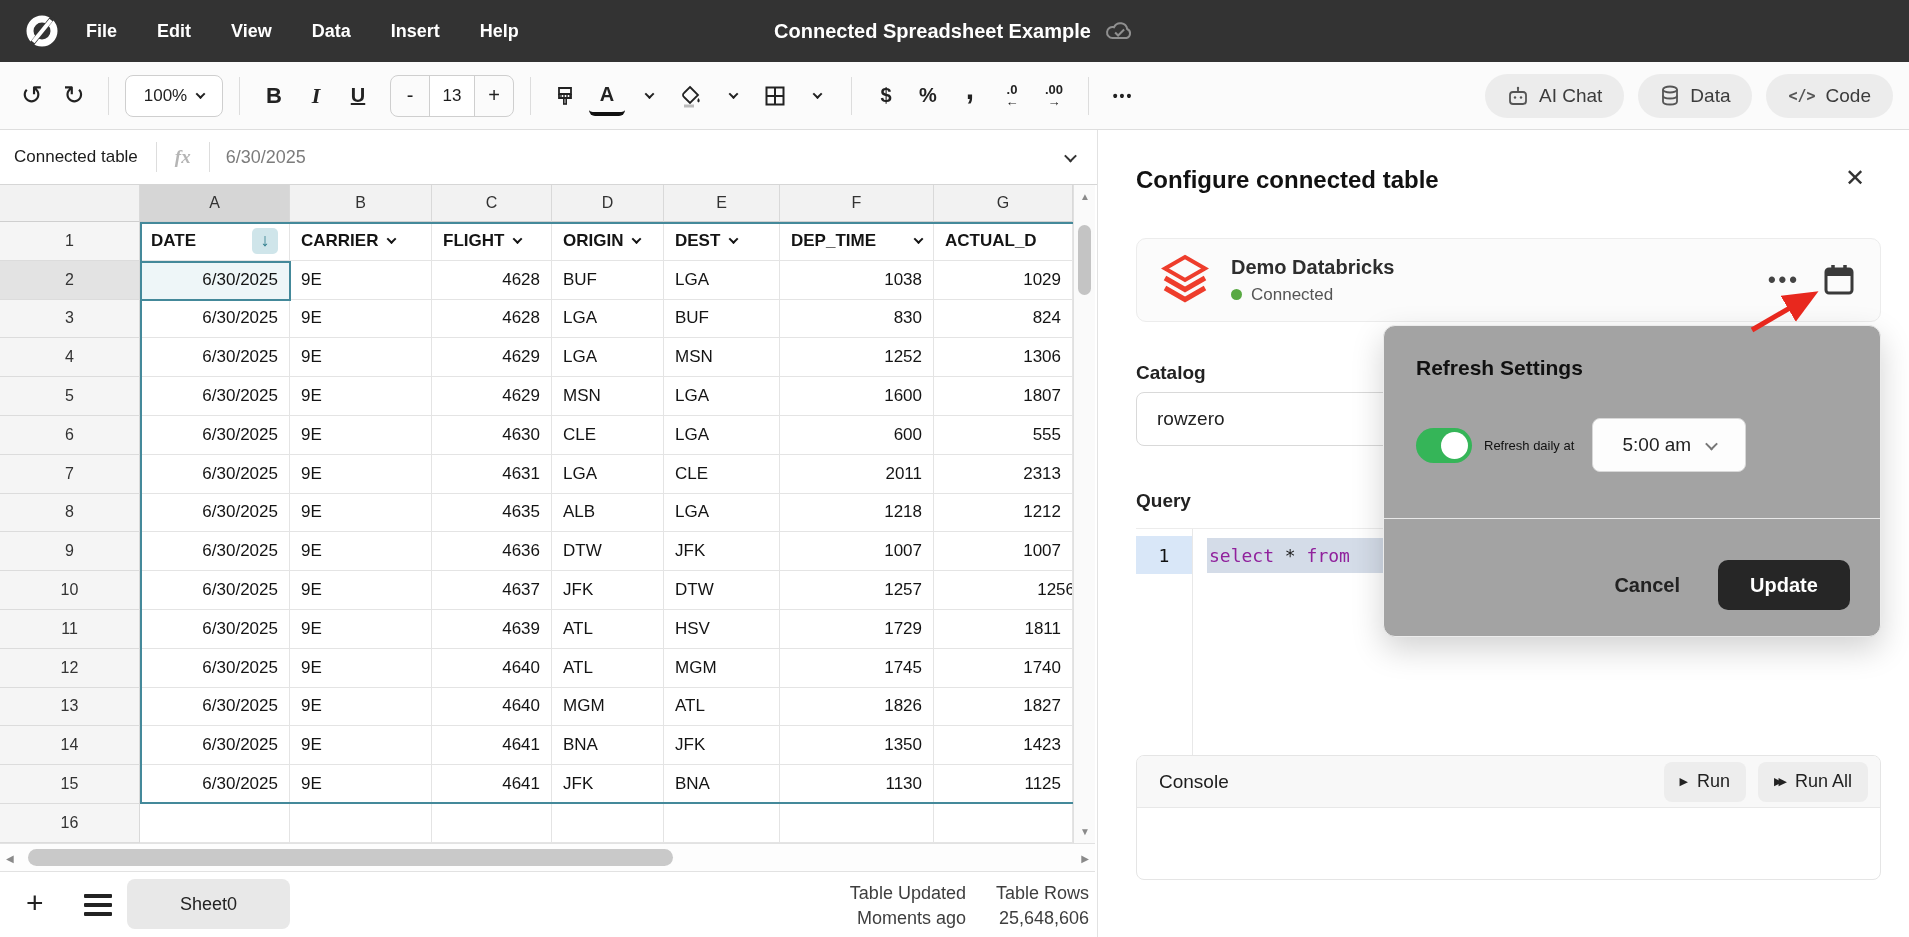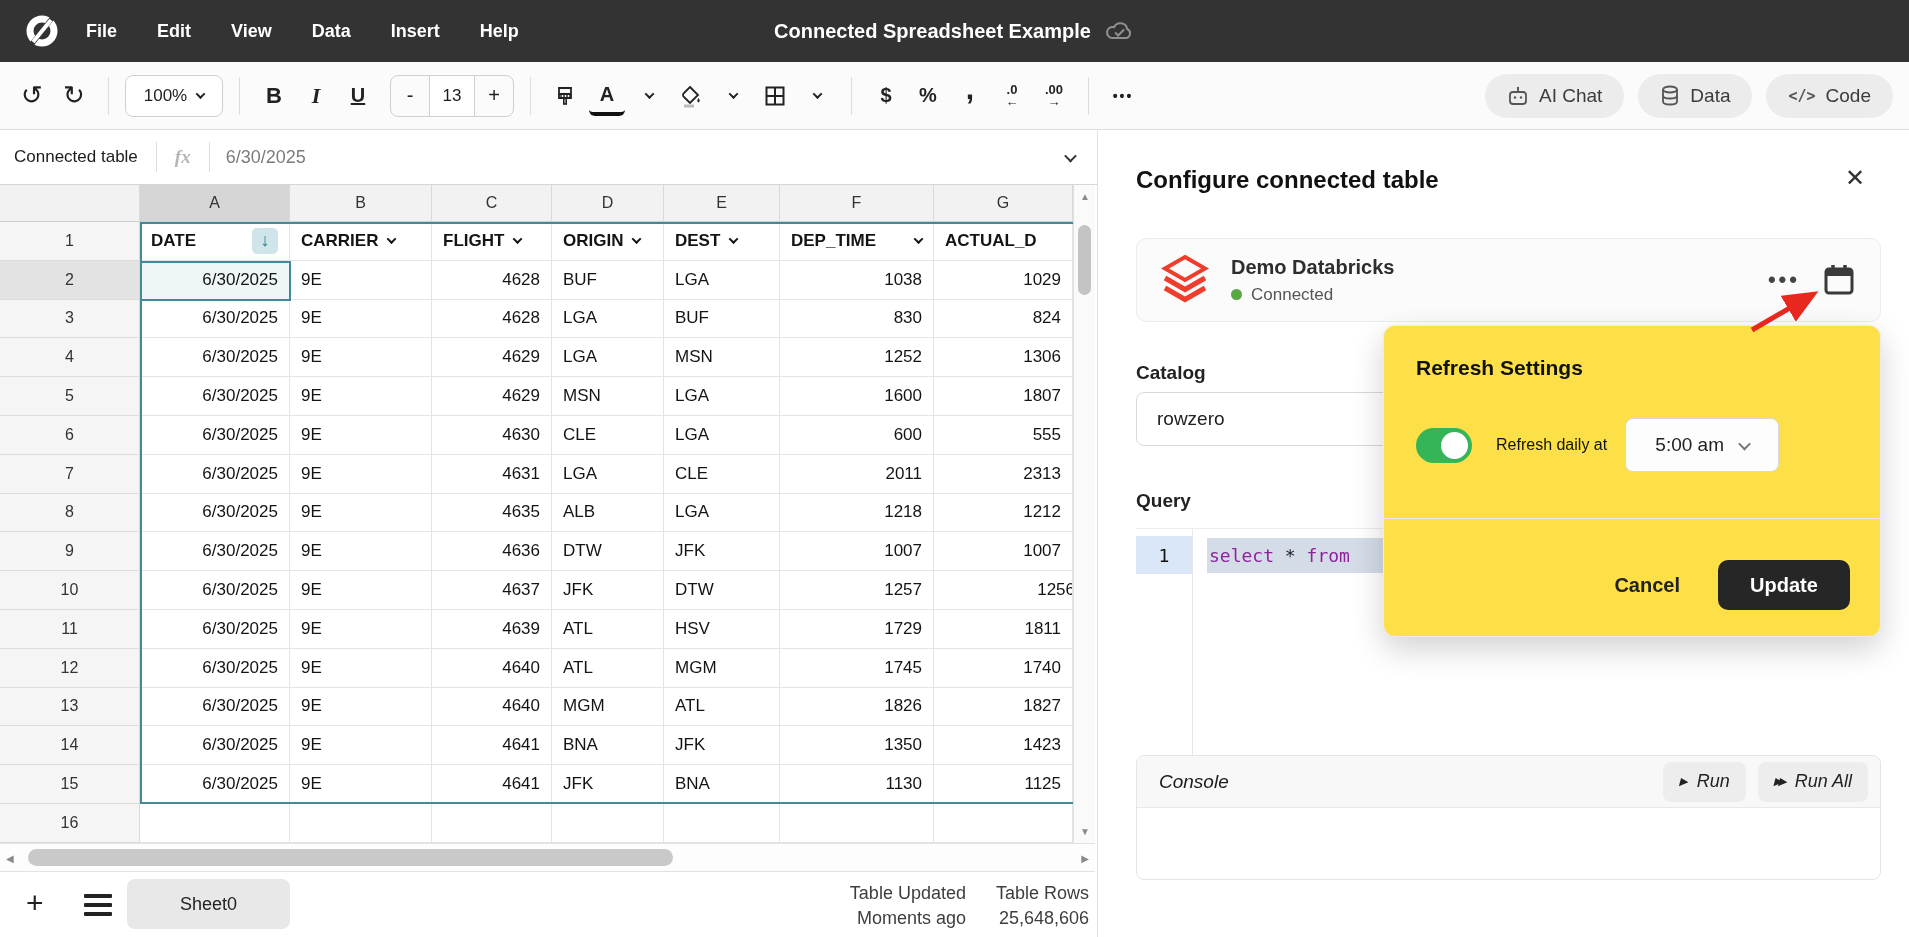--- a/index.html
+++ b/index.html
@@ -121,37 +121,37 @@
   .gutter { position:absolute; left:0; top:0; width:57px; height:227px; border-right:1px solid #e8e8e8; }
   .gut-line { margin-top:7px; height:38px; background:#d9e7f8; display:flex; align-items:center;
               justify-content:center; font-family:"DejaVu Sans Mono",monospace; font-size:18px; color:#111; }
   .code-line { position:absolute; left:57px; top:7px; height:38px; display:flex; align-items:center; padding-left:14px; }
   .code-sel { background:#d4dce8; white-space:pre; font-family:"DejaVu Sans Mono",monospace;
               font-size:18px; min-width:178px; padding:7px 0 7px 2px; }
   .kw { color:#90219c; }
   .console-box { position:absolute; left:38px; top:625px; width:745px; height:125px; border:1px solid #e5e5e5;
                  border-radius:8px; overflow:hidden; }
   .console-head { height:52px; background:#f8f8f8; border-bottom:1px solid #e8e8e8; display:flex;
-                  align-items:center; padding:0 12px 0 22px; font-size:19px; color:#1c1c1c;font-style:italic; }
+                  align-items:center; padding:0 12px 0 22px; font-size:19px; color:#1c1c1c; }
   .run-btn { height:40px; border-radius:8px; background:#ededed; display:flex; align-items:center; gap:9px;
              padding:0 16px; font-size:18px; color:#222; margin-left:12px; }
   .run-btn:first-of-type { margin-left:auto; }
   .tri { font-size:11px; }
   .tri2 { font-size:11px; letter-spacing:-4px; margin-right:3px; }
   .console-out { height:73px; display:flex; align-items:center; padding-left:22px;
                  font-family:"DejaVu Sans Mono",monospace; font-size:18px; color:#1a1a1a; }
 
   
-  .popover { position:absolute; left:1383px; top:325px; width:498px; height:312px; background:#fde047;
+  .popover { position:absolute; left:1383px; top:325px; width:498px; height:312px; background:#a3a3a3;
              border:1px solid #ececec; border-radius:12px; box-shadow:0 12px 32px rgba(0,0,0,.18); z-index:50; }
   .pop-title { position:absolute; left:32px; top:30px; font-size:21px; font-weight:700; color:#111; }
   .pop-row { position:absolute; left:32px; top:92px; right:32px; display:flex; align-items:center; }
   .toggle { width:56px; height:35px; border-radius:18px; background:#35b558; position:relative; flex:0 0 auto; }
   .toggle .knob { position:absolute; right:4px; top:4px; width:27px; height:27px; border-radius:50%; background:#fff; }
-  .pop-label { font-size:16px; color:#111; margin-left:24px; white-space:nowrap; }
+  .pop-label { font-size:13px; color:#111; margin-left:12px; white-space:nowrap; }
   .time-select { margin-left:18px; width:154px; height:54px; border:1px solid #d8d8d8; border-radius:8px;
                  background:#fdfdfd; display:flex; align-items:center; justify-content:center; gap:16px;
                  font-size:19px; color:#222; }
   .pop-div { position:absolute; left:0; right:0; top:192px; height:1px; background:#e8e8e8; }
   .pop-footer { position:absolute; right:30px; bottom:26px; display:flex; align-items:center; gap:38px; }
   .cancel-btn { font-size:20px; font-weight:600; color:#222; }
   .update-btn { width:132px; height:50px; background:#262626; border-radius:10px; color:#fff;
                 font-size:20px; font-weight:700; display:flex; align-items:center; justify-content:center; }
 
   .arrow-annot { position:absolute; left:1740px; top:278px; z-index:60; pointer-events:none; }

